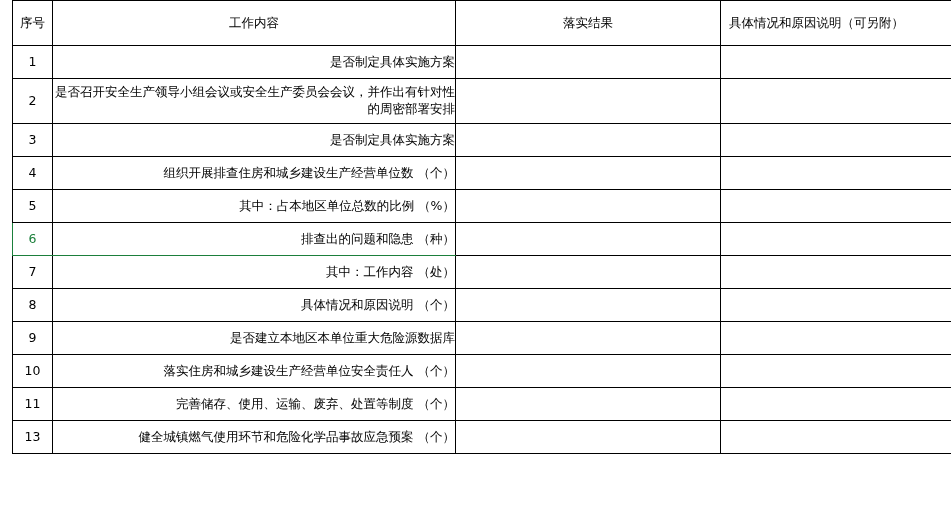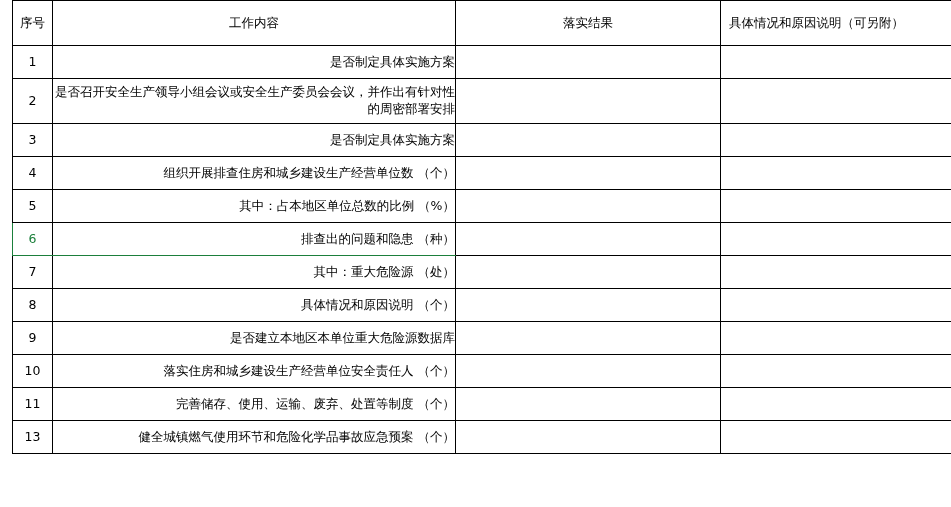--- a/index.html
+++ b/index.html
@@ -125,21 +125,21 @@
           <td class="note"></td>
         </tr>
         <tr class="r-normal highlight">
           <td class="idx">6</td>
           <td class="work">排查出的问题和隐患 （种）</td>
           <td class="result"></td>
           <td class="note"></td>
         </tr>
         <tr class="r-normal">
           <td class="idx">7</td>
-          <td class="work">其中：重大危险源 （处）</td>
+          <td class="work">其中：工作内容 （处）</td>
           <td class="result"></td>
           <td class="note"></td>
         </tr>
         <tr class="r-normal">
           <td class="idx">8</td>
           <td class="work">具体情况和原因说明 （个）</td>
           <td class="result"></td>
           <td class="note"></td>
         </tr>
         <tr class="r-normal">

